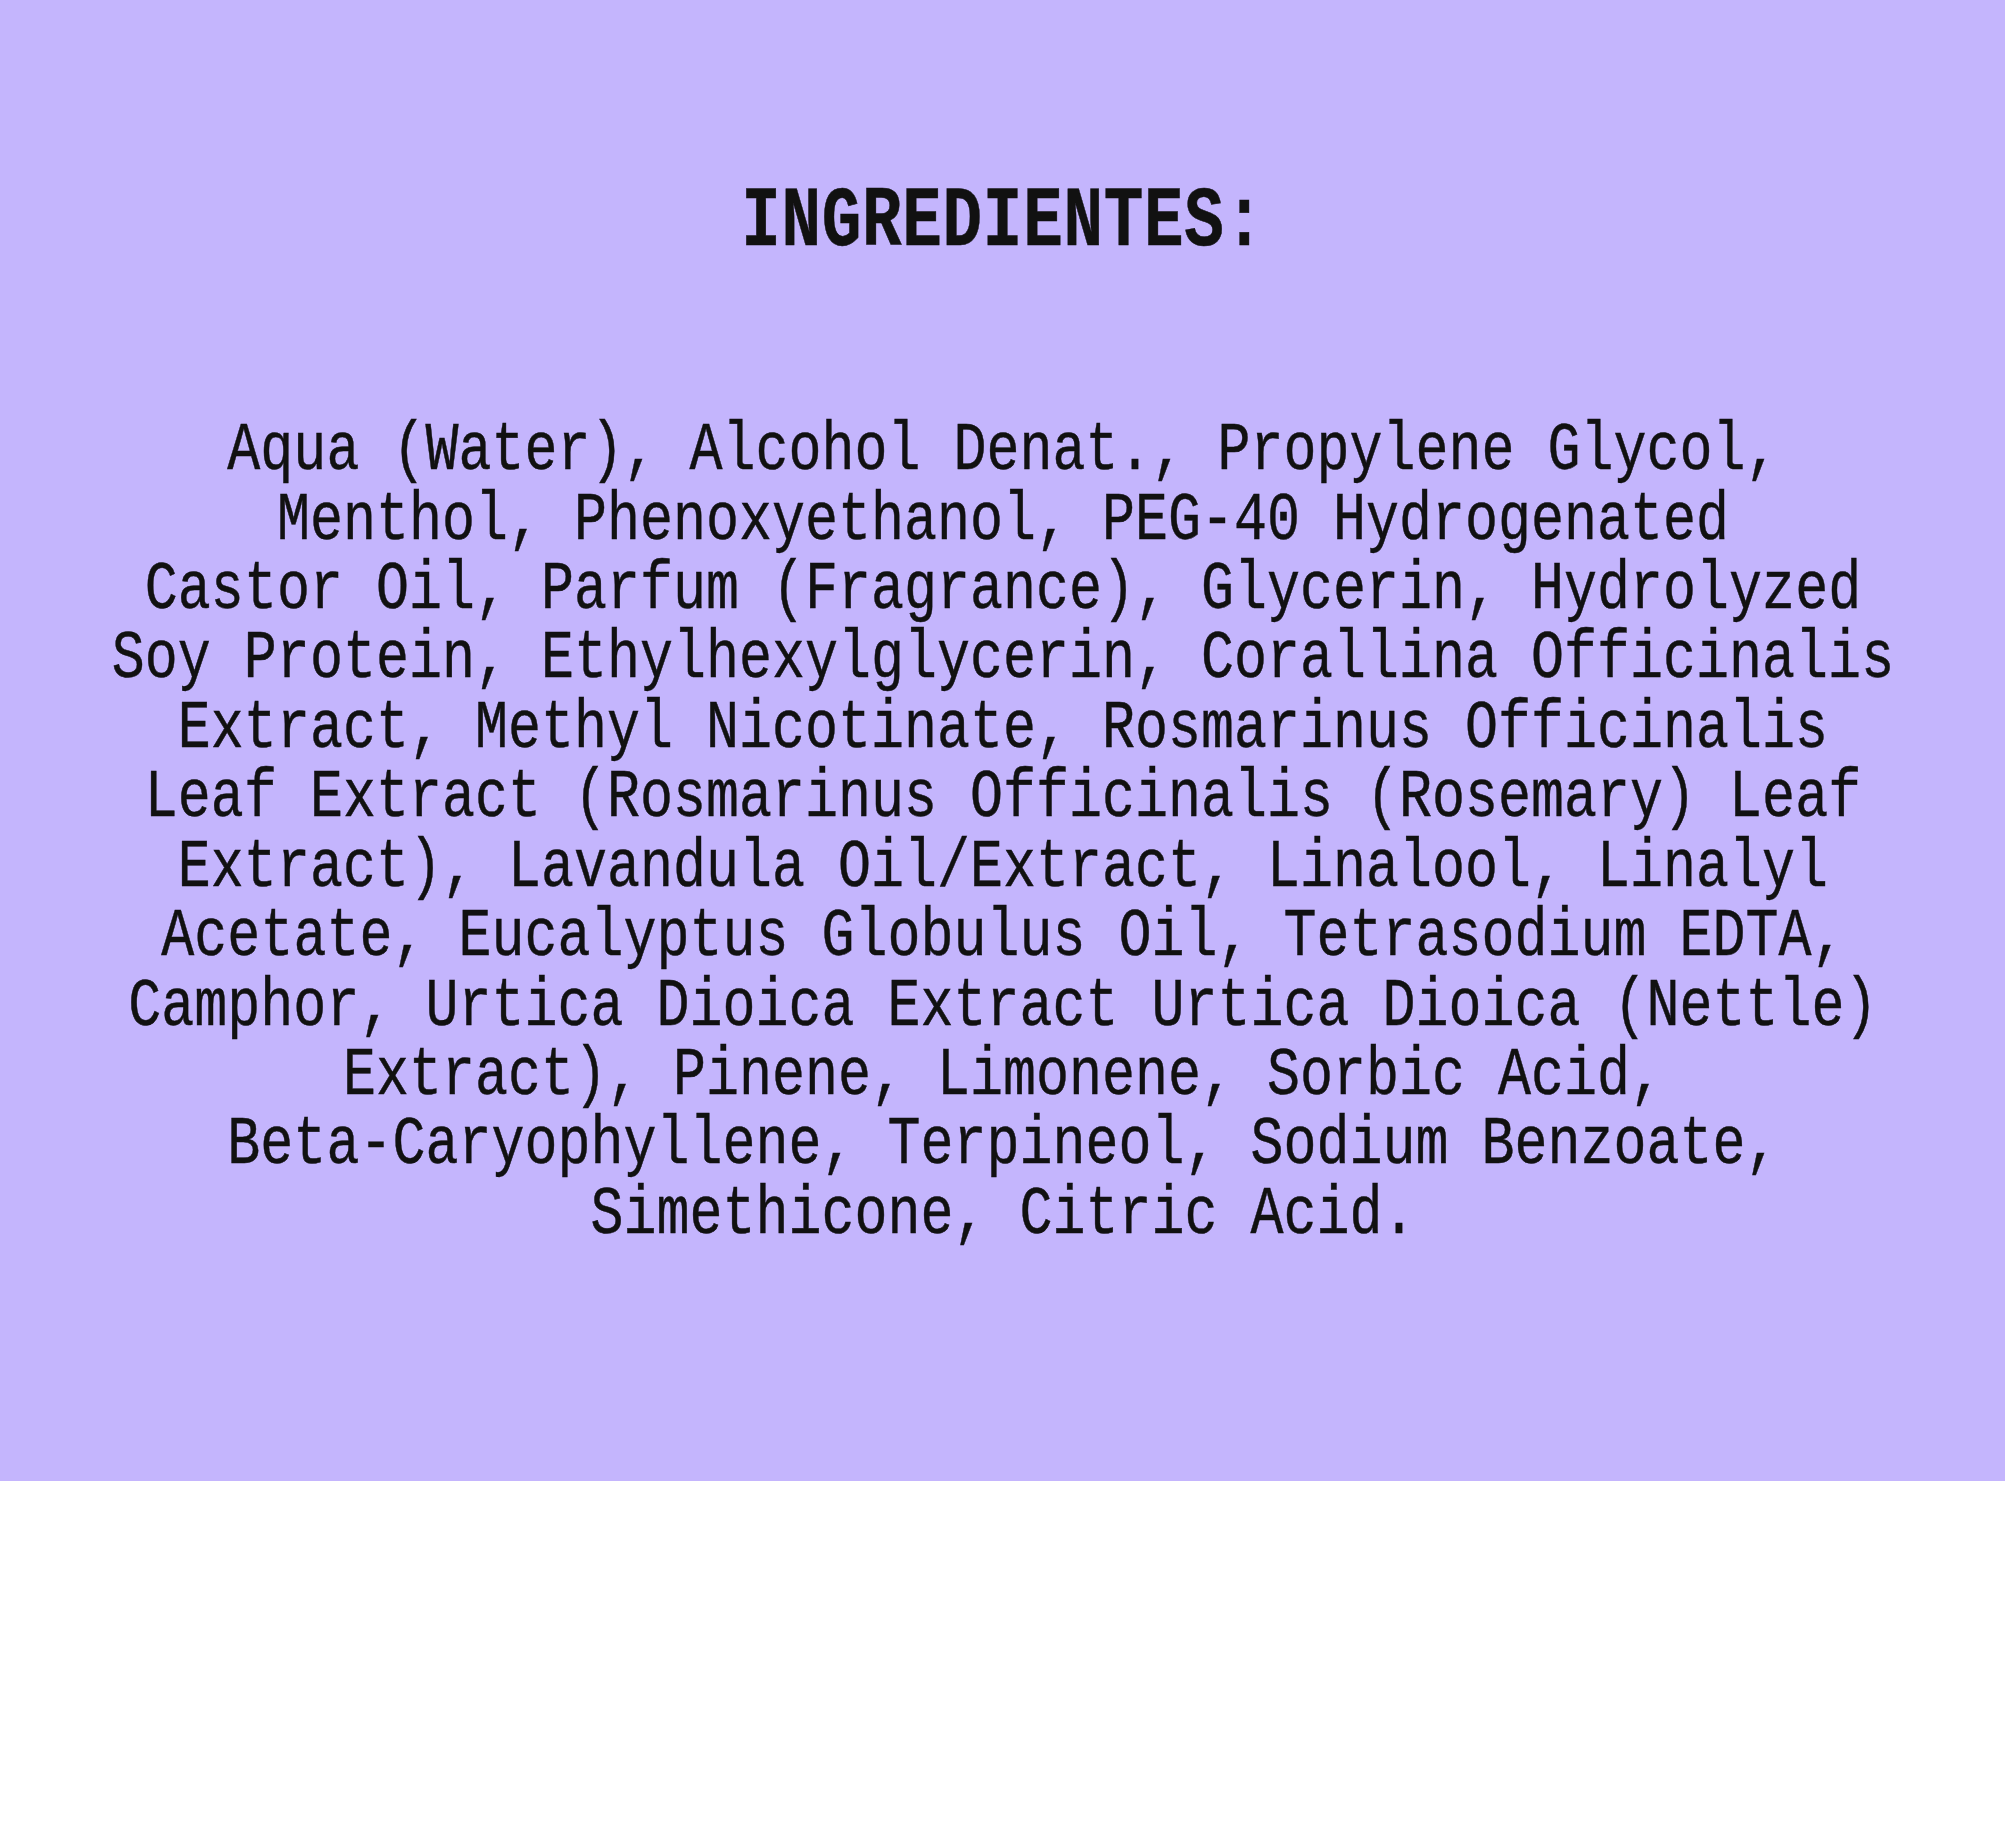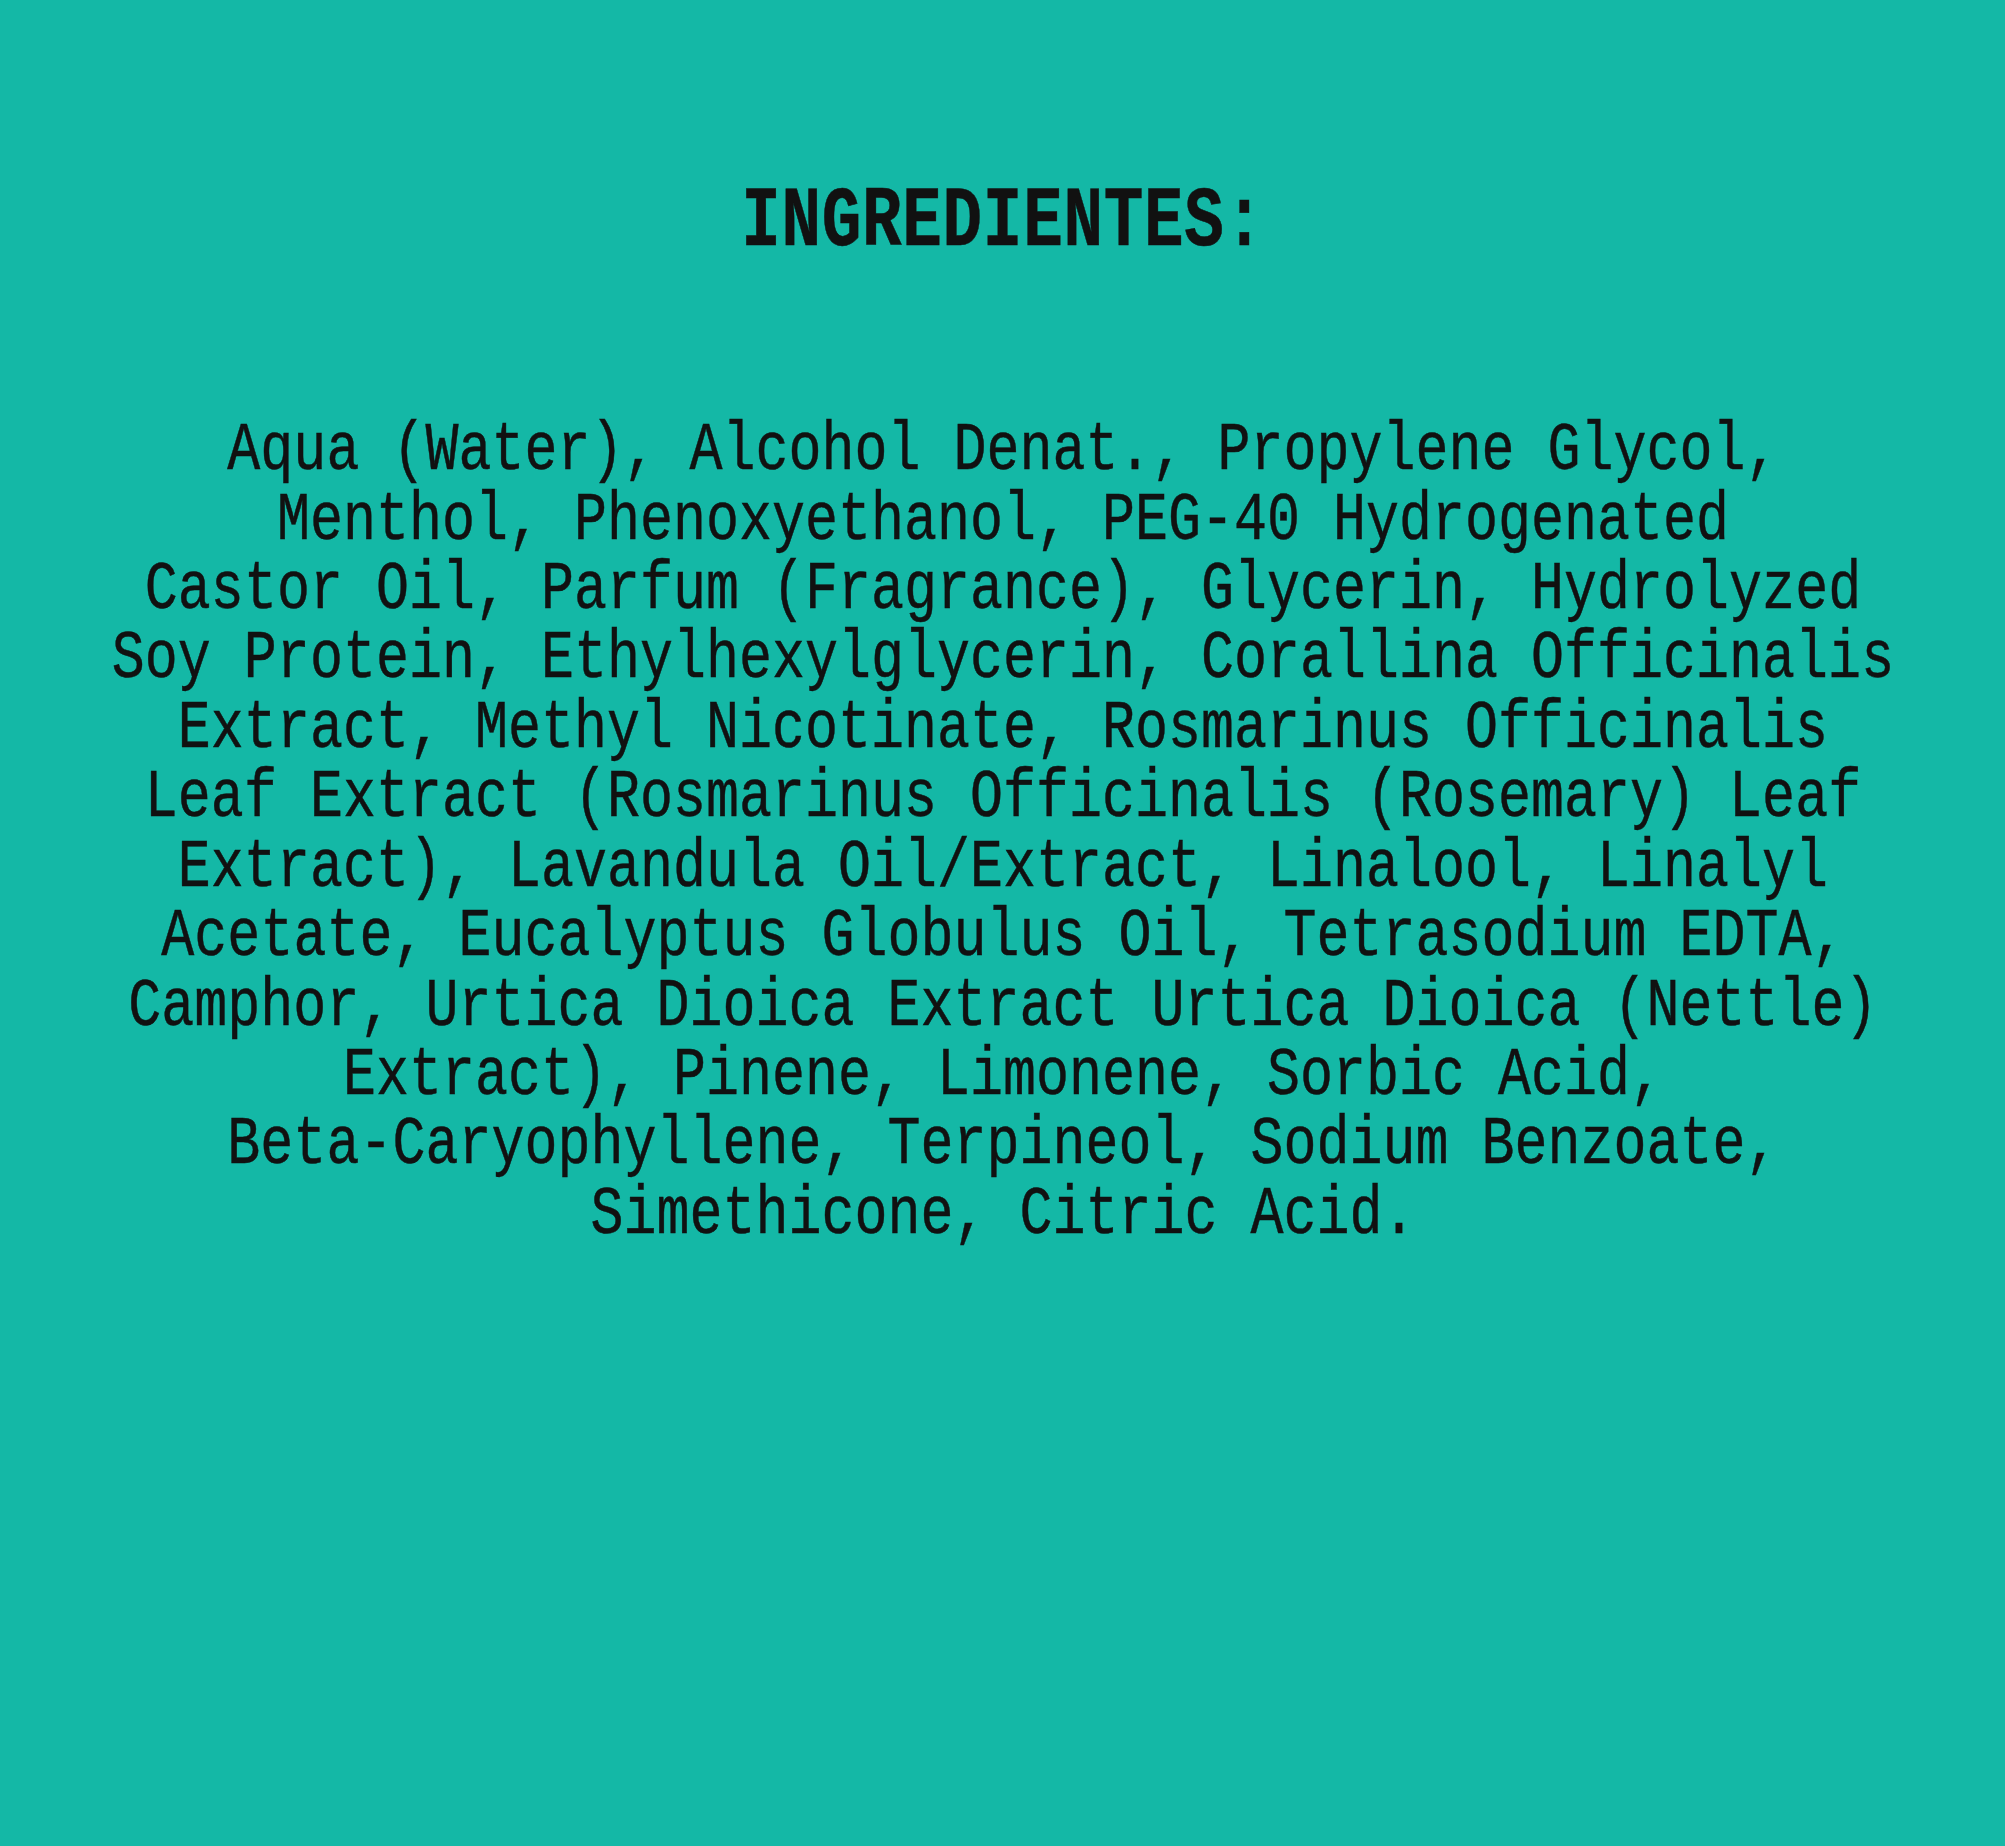--- a/index.html
+++ b/index.html
@@ -3,22 +3,22 @@
 <meta charset="utf-8">
 <style>
   html, body {
     margin: 0;
     padding: 0;
     background: #ffffff;
   }
   .page {
     position: relative;
     width: 2006px;
-    height: 1846px;
-    background: #14b8a6;
+    height: 1481px;
+    background: #c4b5fd;
     overflow: hidden;
     font-family: "Liberation Mono", "DejaVu Sans Mono", monospace;
     color: #111111;
   }
   .title {
     position: absolute;
     top: 180px;
     left: 0;
     width: 100%;
     margin: 0;

